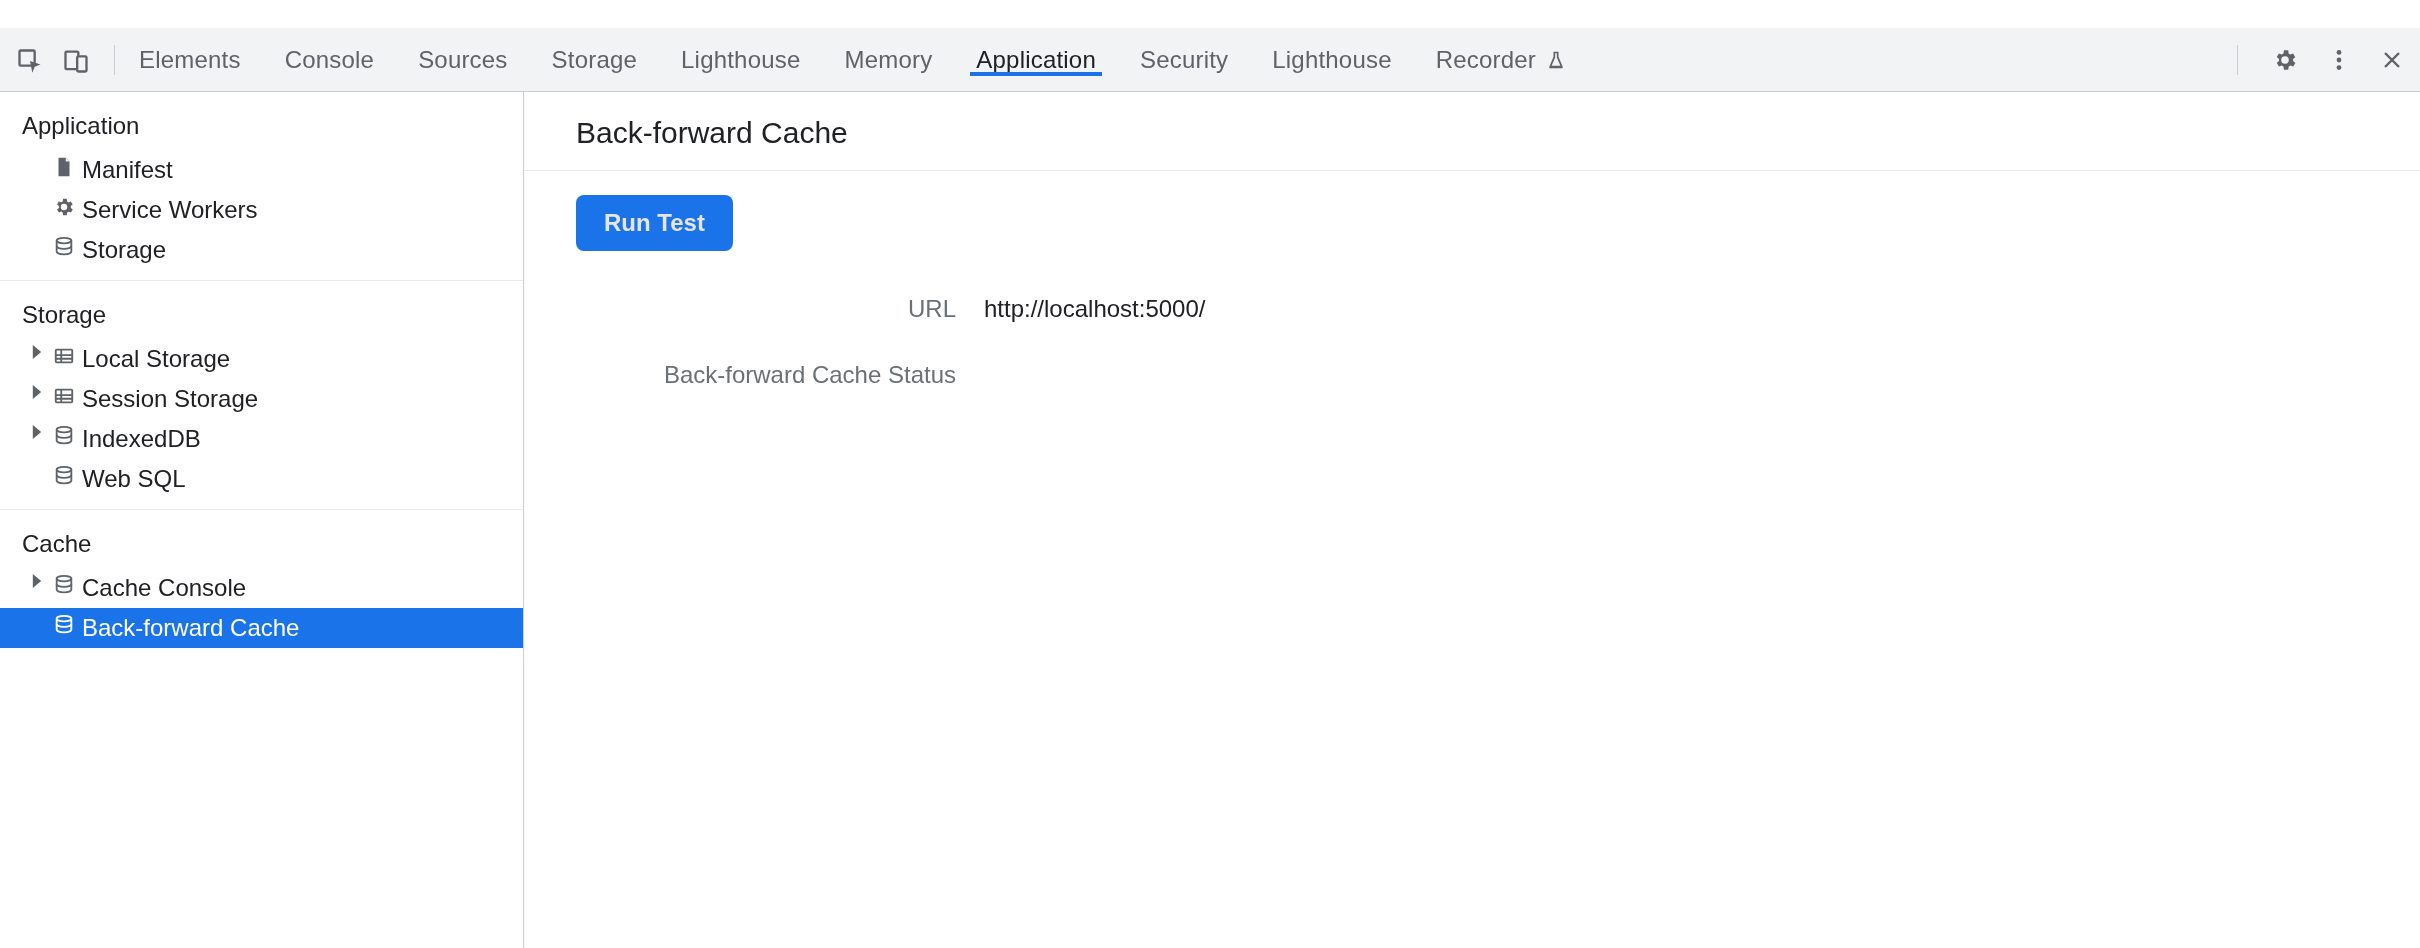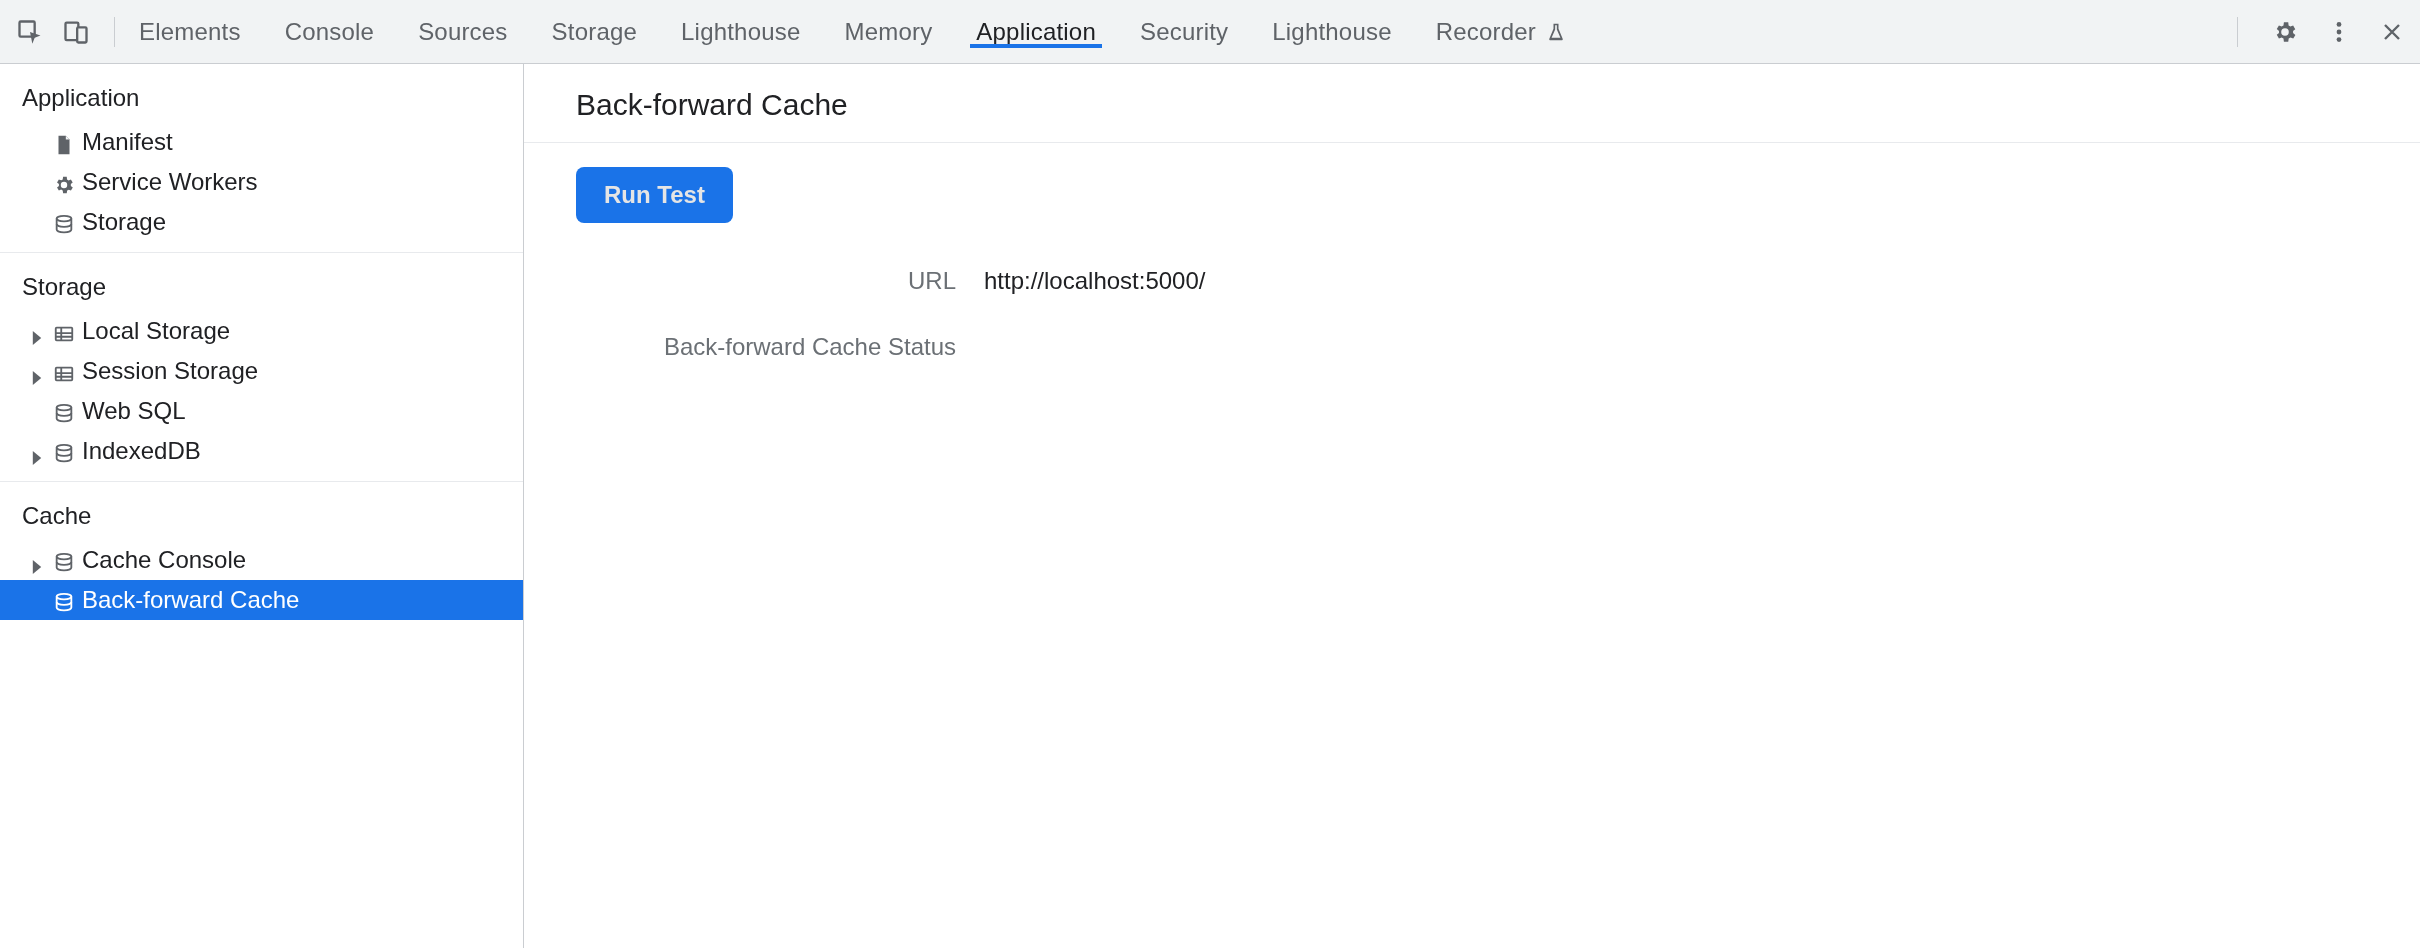--- a/index.html
+++ b/index.html
@@ -12,41 +12,41 @@
     --sel-bg:#1a73e8;
     --sel-fg:#fff;
     --panel-border:#e8eaed;
     --hl-red:#d93025;
   }
   *{box-sizing:border-box;}
   html,body{margin:0;padding:0;height:100%;font-family:"Helvetica Neue",Arial,sans-serif;font-size:14px;color:var(--text);}
   body{display:flex;flex-direction:column;width:2420px;min-height:948px;background:#fff;}
 
   
-  .toolbar{display:flex;align-items:center;height:64px;background:var(--toolbar-bg);border-bottom:1px solid var(--border);padding:16px 10px;}
+  .toolbar{display:flex;align-items:flex-end;height:64px;background:var(--toolbar-bg);border-bottom:1px solid var(--border);padding:16px 10px;margin-top:28px;}
   .tb-left{display:flex;align-items:center;gap:18px;padding:0 8px 0 6px;}
   .tb-divider{width:1px;height:30px;background:var(--border);margin:0 16px;}
   .tabs{display:flex;align-items:stretch;height:100%;gap:44px;padding:0 8px;}
   .tab{display:flex;align-items:center;color:var(--muted);font-size:24px;letter-spacing:.2px;cursor:pointer;position:relative;}
   .tab.active{color:#202124;}
   .tab.active::after{content:"";position:absolute;left:-6px;right:-6px;bottom:-1px;height:4px;background:var(--blue);}
   .tab .beaker{margin-left:10px;display:inline-flex;}
   .tb-right{margin-left:auto;display:flex;align-items:center;gap:28px;padding-right:6px;}
   .tb-icon{display:inline-flex;align-items:center;justify-content:center;color:#5f6368;cursor:pointer;}
   .tb-right .tb-divider-short{width:1px;height:30px;background:var(--border);margin-right:6px;}
 
   
   .body{display:flex;flex:1;min-height:0;}
   .sidebar{width:524px;min-width:524px;border-right:1px solid var(--border);background:#fff;overflow:auto;}
   .main{flex:1;background:#fff;display:flex;flex-direction:column;}
 
   
   .section{border-bottom:1px solid var(--panel-border);padding:14px 0 10px 0;}
   .section-title{font-size:24px;color:#202124;padding:6px 22px 10px 22px;}
-  .tree-item{display:flex;align-items:flex-end;gap:4px;padding:6px 10px 6px 28px;font-size:24px;color:#202124;cursor:pointer;white-space:nowrap;}
+  .tree-item{display:flex;align-items:flex-start;gap:4px;padding:6px 10px 6px 28px;font-size:24px;color:#202124;cursor:pointer;white-space:nowrap;}
   .tree-item .expander{width:18px;display:inline-flex;justify-content:center;color:#5f6368;}
   .tree-item .noexp{width:18px;display:inline-block;}
   .tree-item .item-icon{width:28px;display:inline-flex;justify-content:center;color:#5f6368;}
   .tree-item.indent{padding-left:28px;}
   .tree-item.selected{background:var(--sel-bg);color:var(--sel-fg);}
   .tree-item.selected .item-icon, .tree-item.selected .expander{color:var(--sel-fg);}
 
   
   .main-header{padding:24px 0 20px 52px;border-bottom:1px solid var(--panel-border);}
   .main-title{font-size:30px;color:#202124;}
@@ -207,46 +207,46 @@
           </span>
         <span class="item-icon">
           <svg width="22" height="22" viewBox="0 0 24 24" fill="#5f6368">
               <rect x="3" y="5" width="18" height="14" rx="1" fill="none" stroke="#5f6368" stroke-width="2"></rect>
               <path d="M3 11h18M3 15h18M9 5v14" stroke="#5f6368" stroke-width="2"></path>
             </svg>
         </span>
         <span>Session Storage</span>
       </div>
 
+      <div class="tree-item">
+        <span class="expander">
+            <svg width="14" height="14" viewBox="0 0 10 10" fill="#5f6368">
+              <path d="M2 0 L8 5 L2 10 Z"></path>
+            </svg>
+          </span>
+        <span class="item-icon">
+          <svg width="22" height="22" viewBox="0 0 24 24" fill="none" stroke="#5f6368" stroke-width="2">
+              <ellipse cx="12" cy="5" rx="8" ry="3"></ellipse>
+              <path d="M4 5v6c0 1.7 3.6 3 8 3s8-1.3 8-3V5"></path>
+              <path d="M4 11v6c0 1.7 3.6 3 8 3s8-1.3 8-3v-6"></path>
+            </svg>
+        </span>
+        <span>IndexedDB</span>
+      </div>
+
       <div class="tree-item indent">
         <span class="noexp"></span>
         <span class="item-icon">
           <svg width="22" height="22" viewBox="0 0 24 24" fill="none" stroke="#5f6368" stroke-width="2">
               <ellipse cx="12" cy="5" rx="8" ry="3"></ellipse>
               <path d="M4 5v6c0 1.7 3.6 3 8 3s8-1.3 8-3V5"></path>
               <path d="M4 11v6c0 1.7 3.6 3 8 3s8-1.3 8-3v-6"></path>
             </svg>
         </span>
         <span>Web SQL</span>
-      </div>
-
-      <div class="tree-item">
-        <span class="expander">
-            <svg width="14" height="14" viewBox="0 0 10 10" fill="#5f6368">
-              <path d="M2 0 L8 5 L2 10 Z"></path>
-            </svg>
-          </span>
-        <span class="item-icon">
-          <svg width="22" height="22" viewBox="0 0 24 24" fill="none" stroke="#5f6368" stroke-width="2">
-              <ellipse cx="12" cy="5" rx="8" ry="3"></ellipse>
-              <path d="M4 5v6c0 1.7 3.6 3 8 3s8-1.3 8-3V5"></path>
-              <path d="M4 11v6c0 1.7 3.6 3 8 3s8-1.3 8-3v-6"></path>
-            </svg>
-        </span>
-        <span>IndexedDB</span>
       </div>
 
 
     </div>
 
     <div class="section" style="border-bottom:none">
       <div class="section-title">Cache</div>
 
       <div class="tree-item">
         <span class="expander">

